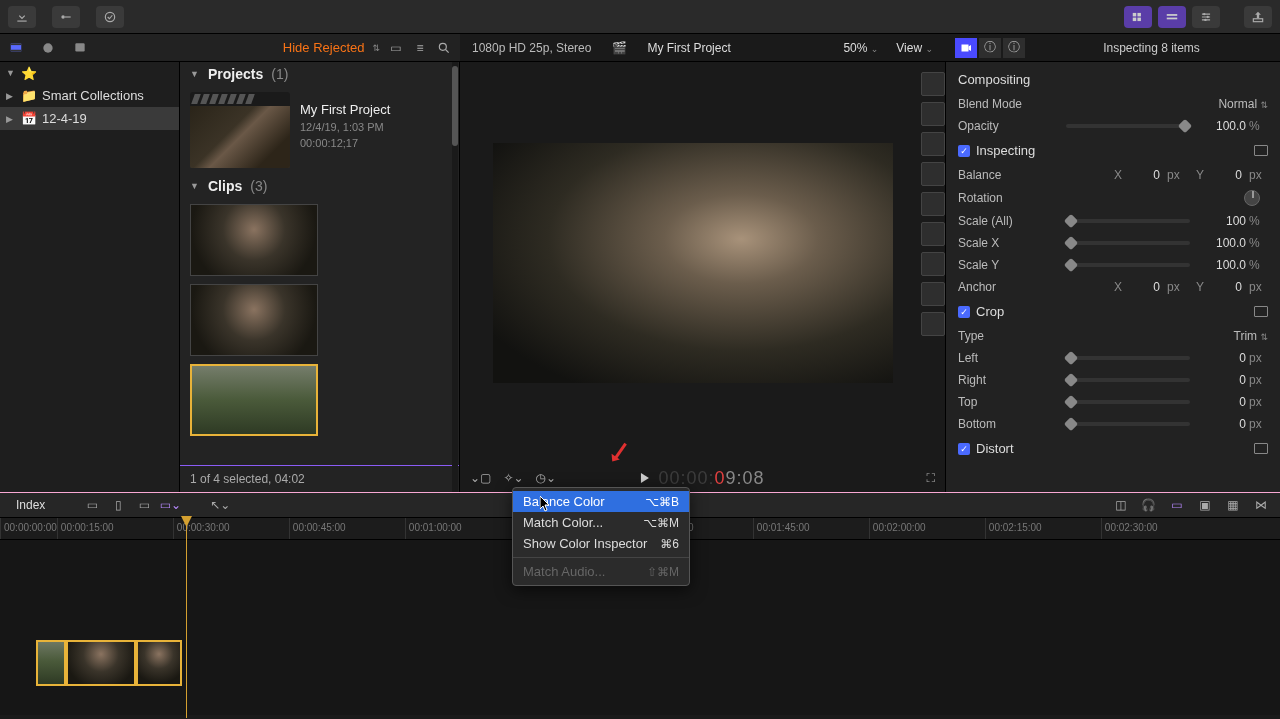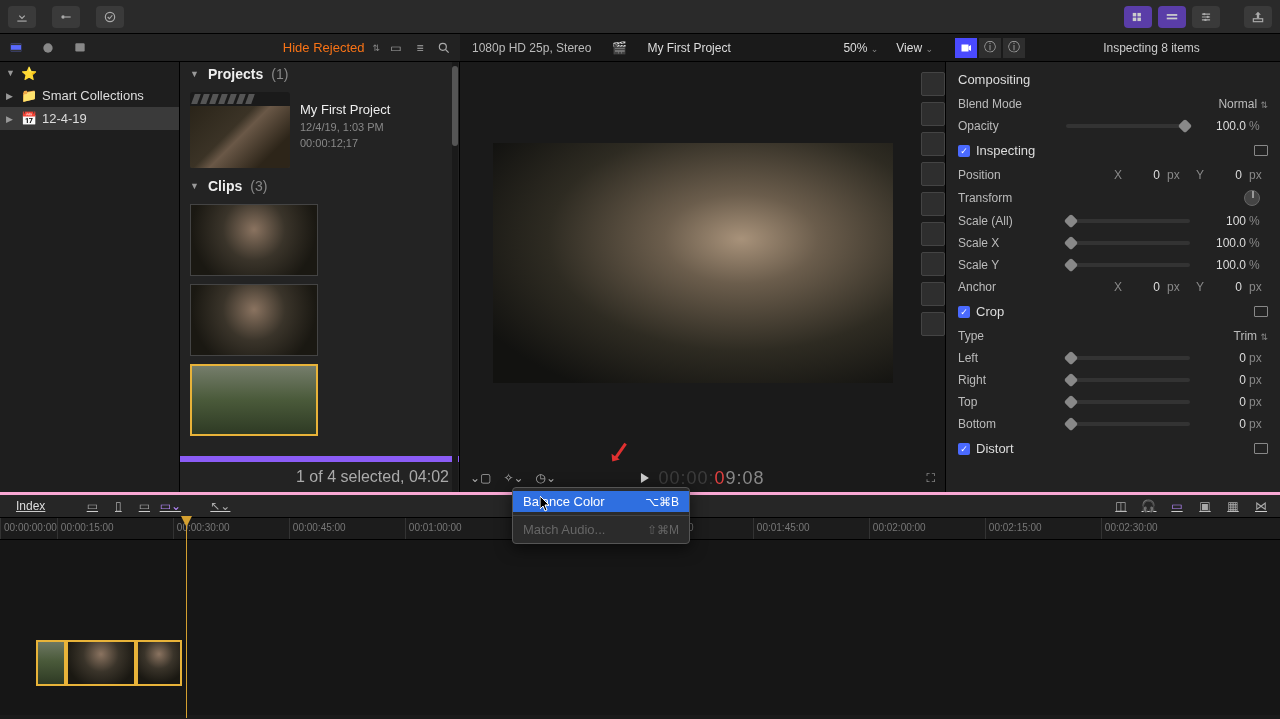--- a/index.html
+++ b/index.html
@@ -42,21 +42,21 @@
 .proj-meta { display:flex; flex-direction:column; gap:4px; color:#bbb;}
 .proj-title { color:#eee; font-size:13px; margin-top:10px;}
 .proj-sub { font-size:11px; color:#888;}
 
 .clips-grid { display:flex; flex-direction:column; gap:8px; padding:6px 10px;}
 .clip-thumb { width:128px; height:72px; background:#333; border:1px solid #444; position:relative; overflow:hidden;}
 .clip-thumb.sel { border:2px solid #e8b339;}
 .girl-bg { background: radial-gradient(circle at 50% 35%, #8a7360 0%, #3a342a 40%, #1a1812 80%);}
 .forest-bg { background: linear-gradient(180deg,#757d6b 0%, #4a5a3a 50%, #2e3a24 100%);}
 
-.browser-foot { margin-top:auto; padding:6px 10px; color:#aaa; font-size:16px; text-align:right; border-top:6px solid #8b5cf6;}
+.browser-foot { margin-top:auto; padding:6px 10px; color:#aaa; font-size:12px; text-align:left; border-top:1px solid #8b5cf6;}
 
 
 .viewer { flex: 1; background: #1a1a1a; display:flex; flex-direction:column;}
 .viewer-head { height:28px; display:flex; align-items:center; padding:0 12px; gap:20px; border-bottom:1px solid #000; color:#bbb;}
 .viewer-head .proj { color:#ddd;}
 .viewer-head .controls { margin-left:auto; display:flex; gap:18px; align-items:center; color:#ddd;}
 .viewer-body { flex:1; position:relative; display:flex; align-items:center; justify-content:center;}
 .viewer-img { width:400px; height:240px; background: radial-gradient(ellipse at 62% 40%, #a8927a 0%, #6b5d4c 22%, #2e2b22 55%, #121210 85%); position:relative; margin-right:20px;}
 .side-tools { position:absolute; right:0; top:10px; display:flex; flex-direction:column; gap:6px;}
 .side-tool { width:24px; height:24px; background:#2e2e2e; border:1px solid #444; border-radius:2px;}
@@ -92,21 +92,21 @@
 .insp-row .unit { width:22px; color:#888; text-align:left; padding-left:3px;}
 .insp-row .xy { display:flex; gap:4px; margin-left:auto; align-items:center;}
 .insp-row .coord-label { color:#888; width:14px; text-align:right;}
 .insp-row .coord-val { width:34px; text-align:right; color:#ddd;}
 .cb { width:12px; height:12px; border-radius:2px; background:#4a6aff; display:inline-flex; align-items:center; justify-content:center; color:#fff; font-size:9px;}
 .rot-dial { width:16px; height:16px; border-radius:50%; background:#444; border:1px solid #666; position:relative; margin-left:auto; margin-right:8px;}
 .rot-dial::after{content:""; position:absolute; width:2px; height:7px; background:#999; left:7px; top:0;}
 .insp-foot { padding:8px 12px; text-align:right; color:#555; border-top:1px solid #111;}
 
 
-.timeline-bar { height:26px; background:#262626; display:flex; align-items:center; padding:0 10px; border-top:3px solid #f9a8d4; border-bottom:1px solid #000;text-decoration:underline;}
+.timeline-bar { height:26px; background:#262626; display:flex; align-items:center; padding:0 10px; border-top:1px solid #f9a8d4; border-bottom:1px solid #000;}
 .tl-left { display:flex; gap:12px; align-items:center;}
 .index-btn { color:#ddd; padding:2px 6px;}
 .tl-icons { display:flex; gap:8px; margin-left:20px;}
 .tl-icon { width:18px; height:16px; display:flex; align-items:center; justify-content:center; color:#aaa;}
 .tl-center { position:absolute; left:50%; transform:translateX(-50%); display:flex; align-items:center; gap:20px; color:#999;}
 .tl-tc { font-family:"Courier New", monospace; font-size:14px; letter-spacing:1px;}
 .tl-right { margin-left:auto; display:flex; gap:10px; align-items:center;}
 
 .ruler { height:22px; background:#1c1c1c; display:flex; position:relative; border-bottom:1px solid #000;}
 .ruler-seg { flex:0 0 116px; font-size:10px; color:#777; padding-top:4px; border-left:1px solid #333; padding-left:3px;}
@@ -359,32 +359,32 @@
         <span class="val">100.0</span>
         <span class="unit">%</span>
       </div>
 
       <div class="insp-section">
         <span class="cb">✓</span>
         <span>Inspecting</span>
         <span class="reset-ic"></span>
       </div>
       <div class="insp-row">
-        <span class="label">Position</span>
+        <span class="label">Balance</span>
         <div class="xy">
           <span class="coord-label">X</span>
             <span class="coord-val">0</span>
             <span class="unit">px</span>
           <span class="coord-label">Y</span>
             <span class="coord-val">0</span>
             <span class="unit">px</span>
         </div>
       </div>
       <div class="insp-row">
-        <span class="label">Transform</span>
+        <span class="label">Rotation</span>
         <div class="rot-dial"></div>
       </div>
       <div class="insp-row">
         <span class="label">Scale (All)</span>
         <div class="slider left">
             <div class="knob"></div>
           </div>
         <span class="val">100</span>
           <span class="unit">%</span>
       </div>
@@ -524,20 +524,28 @@
       <div class="tl-clip-thumb girl-bg"></div>
     </div>
   </div>
 </div>
 
 <div class="ctx-menu">
   <div class="ctx-item hl">
     <span>Balance Color</span>
       <span class="sc">⌥⌘B</span>
   </div>
+  <div class="ctx-item">
+    <span>Match Color...</span>
+      <span class="sc">⌥⌘M</span>
+  </div>
+  <div class="ctx-item">
+    <span>Show Color Inspector</span>
+      <span class="sc">⌘6</span>
+  </div>
   <div class="ctx-sep"></div>
   <div class="ctx-item dis">
     <span>Match Audio...</span>
       <span class="sc">⇧⌘M</span>
   </div>
 </div>
 
 <div class="cursor-arrow">
   <svg viewBox="0 0 12 16">
       <path d="M0 0 L0 13 L3 10 L5 15 L7 14 L5 9 L9 9 Z" fill="#000" stroke="#fff" stroke-width="1"></path>

